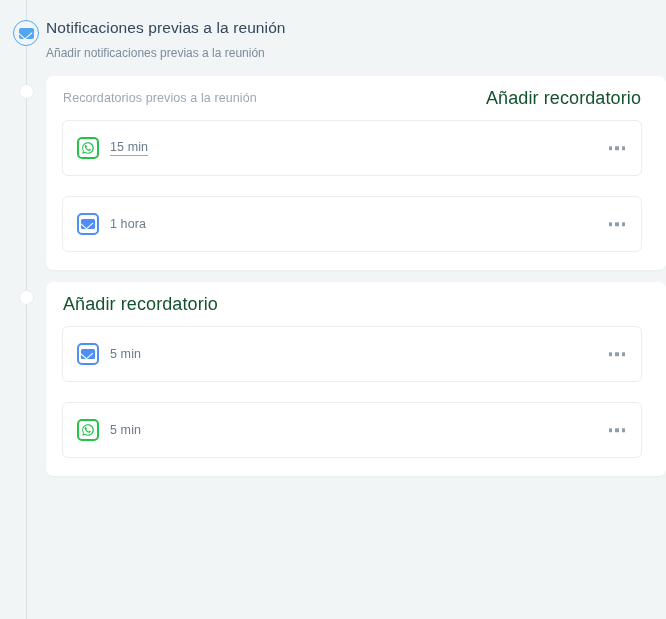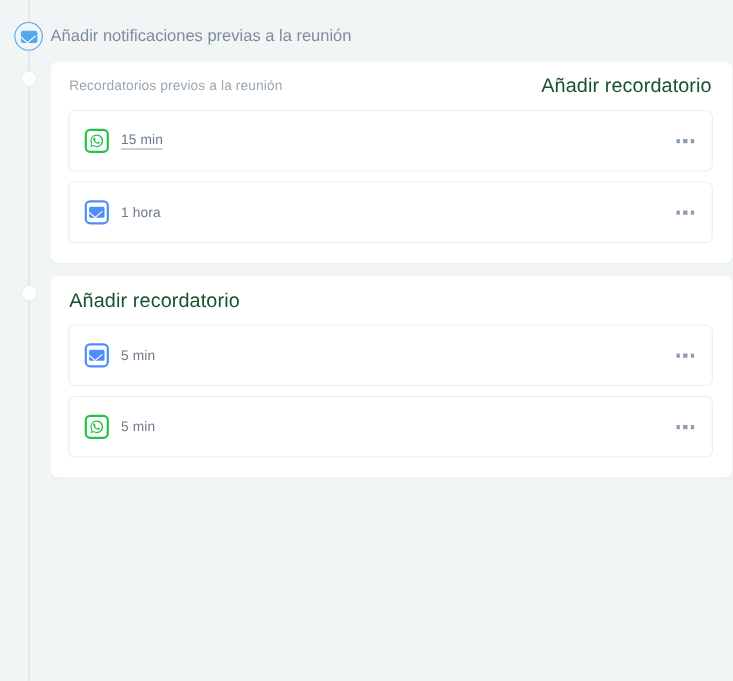--- a/index.html
+++ b/index.html
@@ -78,21 +78,21 @@
     transform: rotate(-45deg) skew(4deg, 4deg);
   }
 
   .section-title {
     font-size: 15.5px;
     color: #33475b;
     line-height: 20px;
     letter-spacing: 0.1px;
   }
   .section-sub {
-    font-size: 15px;
+    font-size: 12px;
     color: #7c8c9c;
     line-height: 18px;
     margin-top: 6px;
   }
 
   
   .card-wrap {
     position: relative;
     padding-left: 46px;
     padding-bottom: 12px;
@@ -104,21 +104,21 @@
     width: 15px;
     height: 15px;
     border-radius: 50%;
     background: #ffffff;
     border: 1px solid #e7ecef;
     box-sizing: border-box;
   }
   .card {
     background: #ffffff;
     border-radius: 7px;
-    padding: 0 18px 18px 16px;
+    padding: 0 24px 18px 16px;
     box-shadow: 0 1px 2px rgba(16, 40, 70, 0.04);
   }
 
   .card-head {
     display: flex;
     align-items: center;
     justify-content: space-between;
     height: 44px;
     padding: 0 1px;
   }
@@ -136,21 +136,21 @@
 
   
   .reminder {
     position: relative;
     border: 1px solid #e9edf0;
     border-radius: 6px;
     height: 56px;
     display: flex;
     align-items: center;
     padding: 0 14px;
-    margin-bottom: 9px;
+    margin-bottom: 20px;
     background: #ffffff;
     box-sizing: border-box;
   }
   .reminder:last-child { margin-bottom: 0; text-align: right; }
 
   .chan-icon {
     width: 22px;
     height: 22px;
     border-radius: 5px;
     box-sizing: border-box;
@@ -222,20 +222,21 @@
 
 <div class="rail"></div>
 
 <div class="timeline">
 
   <div class="section">
     <div class="section-head">
       <div class="badge-icon">
         <span class="glyph"></span>
       </div>
+      <div class="section-title">Notificaciones previas a la reunión</div>
       <div class="section-sub">Añadir notificaciones previas a la reunión</div>
     </div>
 
     <div class="card-wrap">
       <div class="node"></div>
       <div class="card">
         <div class="card-head">
           <span class="card-head-title">Recordatorios previos a la reunión</span>
           <span class="card-head-link">Añadir recordatorio</span>
         </div>

